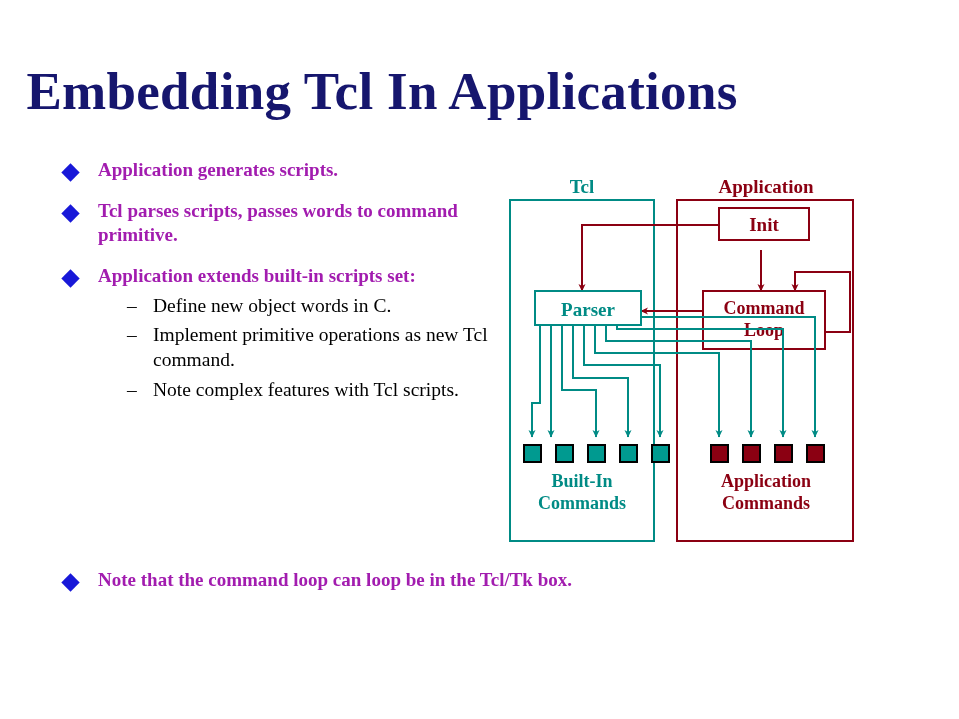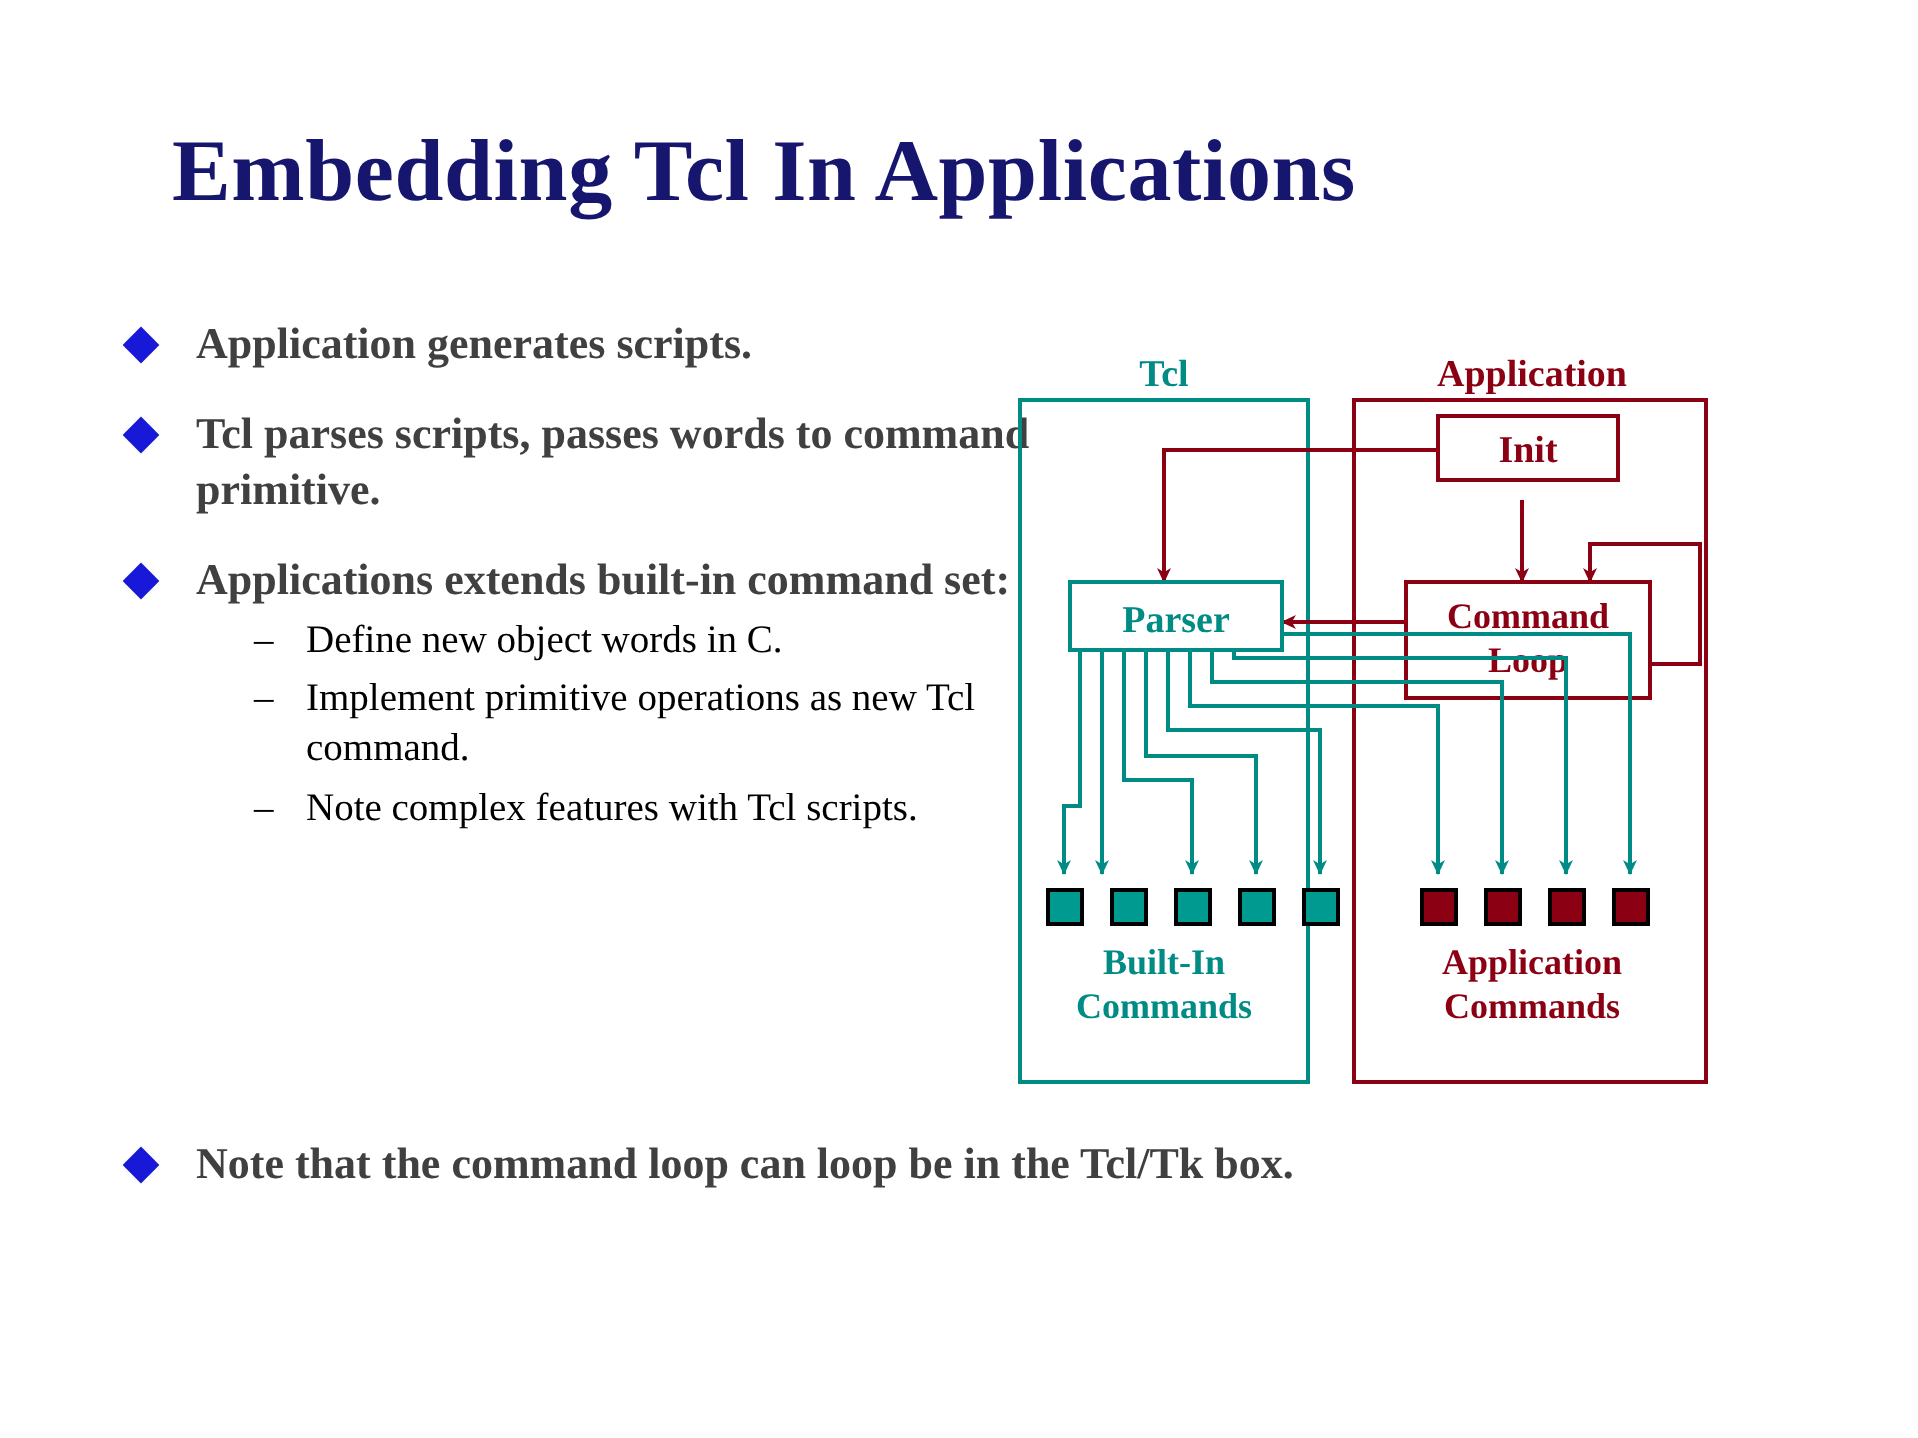--- a/index.html
+++ b/index.html
@@ -16,21 +16,21 @@
     font-family: "Liberation Serif", "DejaVu Serif", serif;
   }
 
   
   #slide-title {
     position: absolute;
     left: 0;
     top: 62px;
     width: 764px;
     text-align: center;
-    font-size: 44px;
+    font-size: 53px;
     font-weight: bold;
     color: #16166e;
     letter-spacing: 0.3px;
     line-height: 1.1;
   }
 
   
   #bullet-list {
     position: absolute;
     left: 60px;
@@ -46,23 +46,23 @@
     width: 13px;
     height: 13px;
     background: #1818d8;
     transform: rotate(45deg);
     flex: 0 0 auto;
     margin-top: 8px;
     margin-right: 21px;
     margin-left: 4px;
   }
   .bullet-text {
-    font-size: 22px;
+    font-size: 19px;
     font-weight: bold;
-    color: #404040;
+    color: #a21caf;
     line-height: 1.27;
     flex: 1 1 auto;
   }
 
   .sub-list {
     margin: 3px 0 0 0;
     padding: 0;
   }
   .sub-row {
     display: flex;
@@ -122,21 +122,21 @@
   </div>
 
   <div class="bullet-row">
     <span class="bullet-marker"></span>
     <div class="bullet-text">Tcl parses scripts, passes words to command primitive.</div>
   </div>
 
   <div class="bullet-row">
     <span class="bullet-marker"></span>
     <div style="flex:1 1 auto;">
-      <div class="bullet-text">Applications extends built-in command set:</div>
+      <div class="bullet-text">Application extends built-in scripts set:</div>
       <div class="sub-list">
         <div class="sub-row">
           <span class="sub-marker">–</span>
           <span class="sub-text">Define new object words in C.</span>
         </div>
         <div class="sub-row">
           <span class="sub-marker">–</span>
           <span class="sub-text">Implement primitive operations as new Tcl command.</span>
         </div>
         <div class="sub-row">

